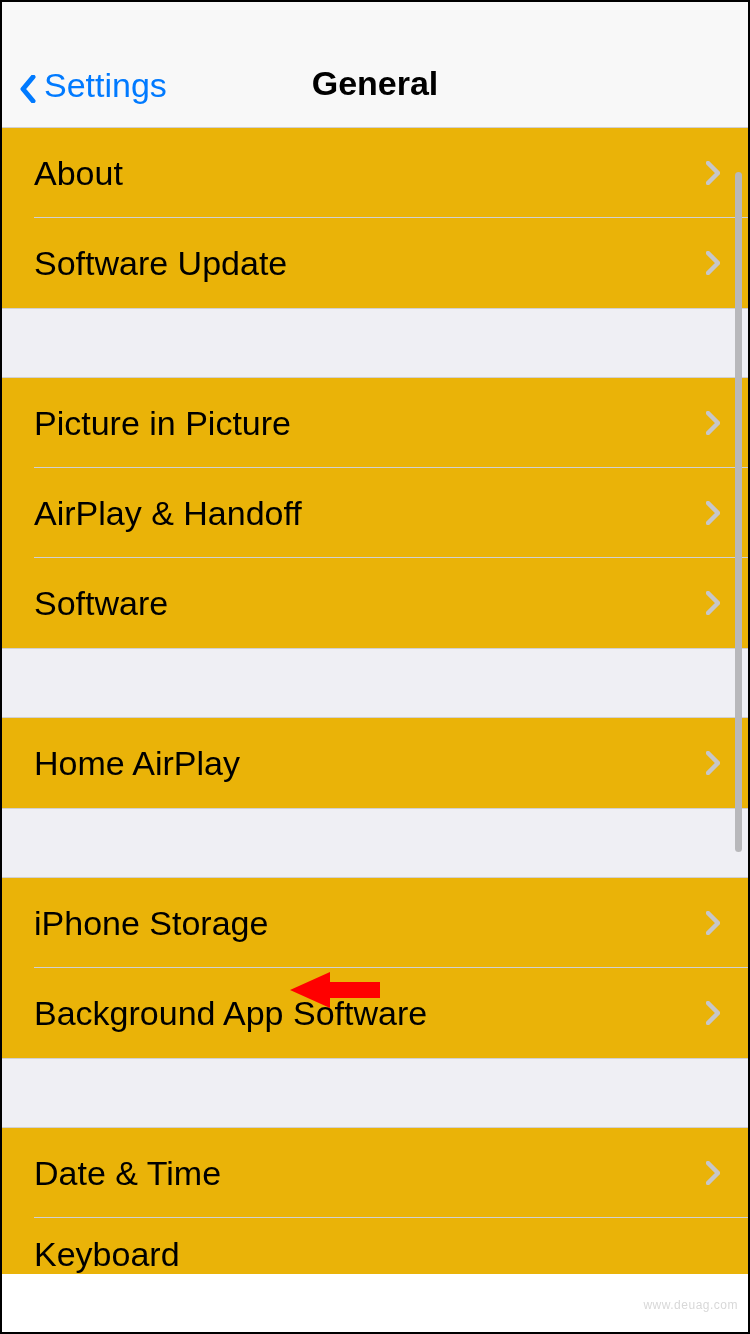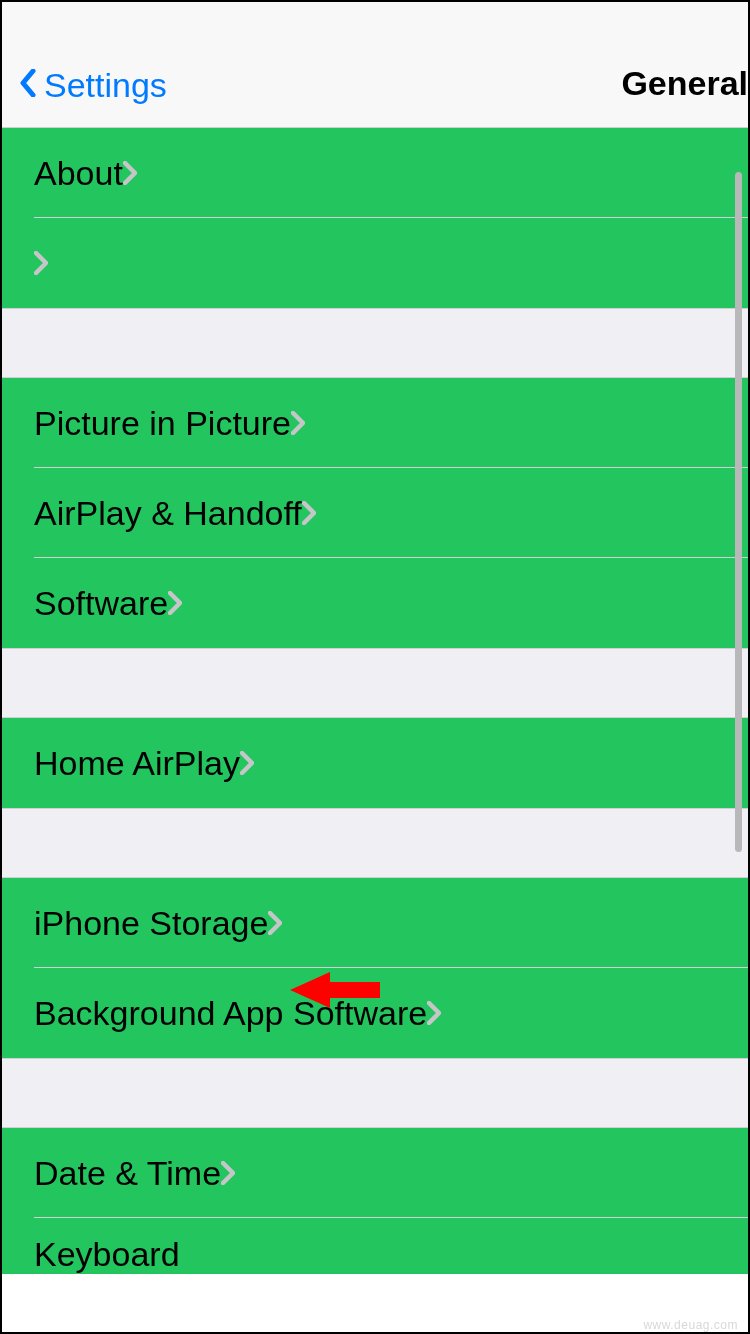--- a/index.html
+++ b/index.html
@@ -20,53 +20,54 @@
       display: flex;
       align-items: flex-end;
       position: relative;
       padding-bottom: 24px;
     }
     .back-button {
       position: absolute;
       left: 18px;
       bottom: 22px;
       display: flex;
-      align-items: flex-start;
+      align-items: center;
       color: #007aff;
       font-size: 34px;
       cursor: pointer;
     }
     .chevron-left {
       display: inline-block;
       width: 16px;
       height: 28px;
       margin-right: 8px;
     }
     .chevron-left-svg { stroke: #007aff; stroke-width: 5; fill: none; stroke-linecap: round; stroke-linejoin: round; }
     .header-title {
       width: 100%;
-      text-align: right;
+      text-align: center;
       font-size: 34px;
       font-weight: 600;
       color: #000;
     }
     .list {
       width: 100%;
     }
     .group-gap {
       height: 70px;
       background: #efeff4;
       border-top: 1px solid #d0d0d4;
       border-bottom: 1px solid #d0d0d4;
     }
     .row {
       height: 90px;
-      background: #22c55e;
+      background: #eab308;
       display: flex;
       align-items: center;
+      justify-content: space-between;
       padding-left: 32px;
       padding-right: 28px;
       position: relative;
       cursor: pointer;
     }
     .row-label {
       font-size: 34px;
       color: #000;
       font-weight: 400;
     }
@@ -91,21 +92,21 @@
     }
     .arrow-annotation {
       position: absolute;
       left: 288px;
       top: 966px;
       pointer-events: none;
     }
     .watermark {
       position: absolute;
       right: 10px;
-      bottom: 0;
+      bottom: 20px;
       font-size: 12px;
       color: #d8d8d8;
       letter-spacing: 0.5px;
     }
   </style>
 </head>
 <body>
 
 <div class="header">
   <div class="back-button">
@@ -122,20 +123,21 @@
 <div class="list">
 
   <div class="row">
     <span class="row-label">About</span>
     <span class="chevron-right"><svg viewBox="0 0 14 24" class="chevron-right-svg">
           <polyline points="2,2 12,12 2,22"></polyline>
         </svg></span>
     <div class="row-sep"></div>
   </div>
   <div class="row">
+    <span class="row-label">Software Update</span>
     <span class="chevron-right"><svg viewBox="0 0 14 24" class="chevron-right-svg">
           <polyline points="2,2 12,12 2,22"></polyline>
         </svg></span>
   </div>
 
   <div class="group-gap"></div>
 
   <div class="row">
     <span class="row-label">Picture in Picture</span>
     <span class="chevron-right"><svg viewBox="0 0 14 24" class="chevron-right-svg">

